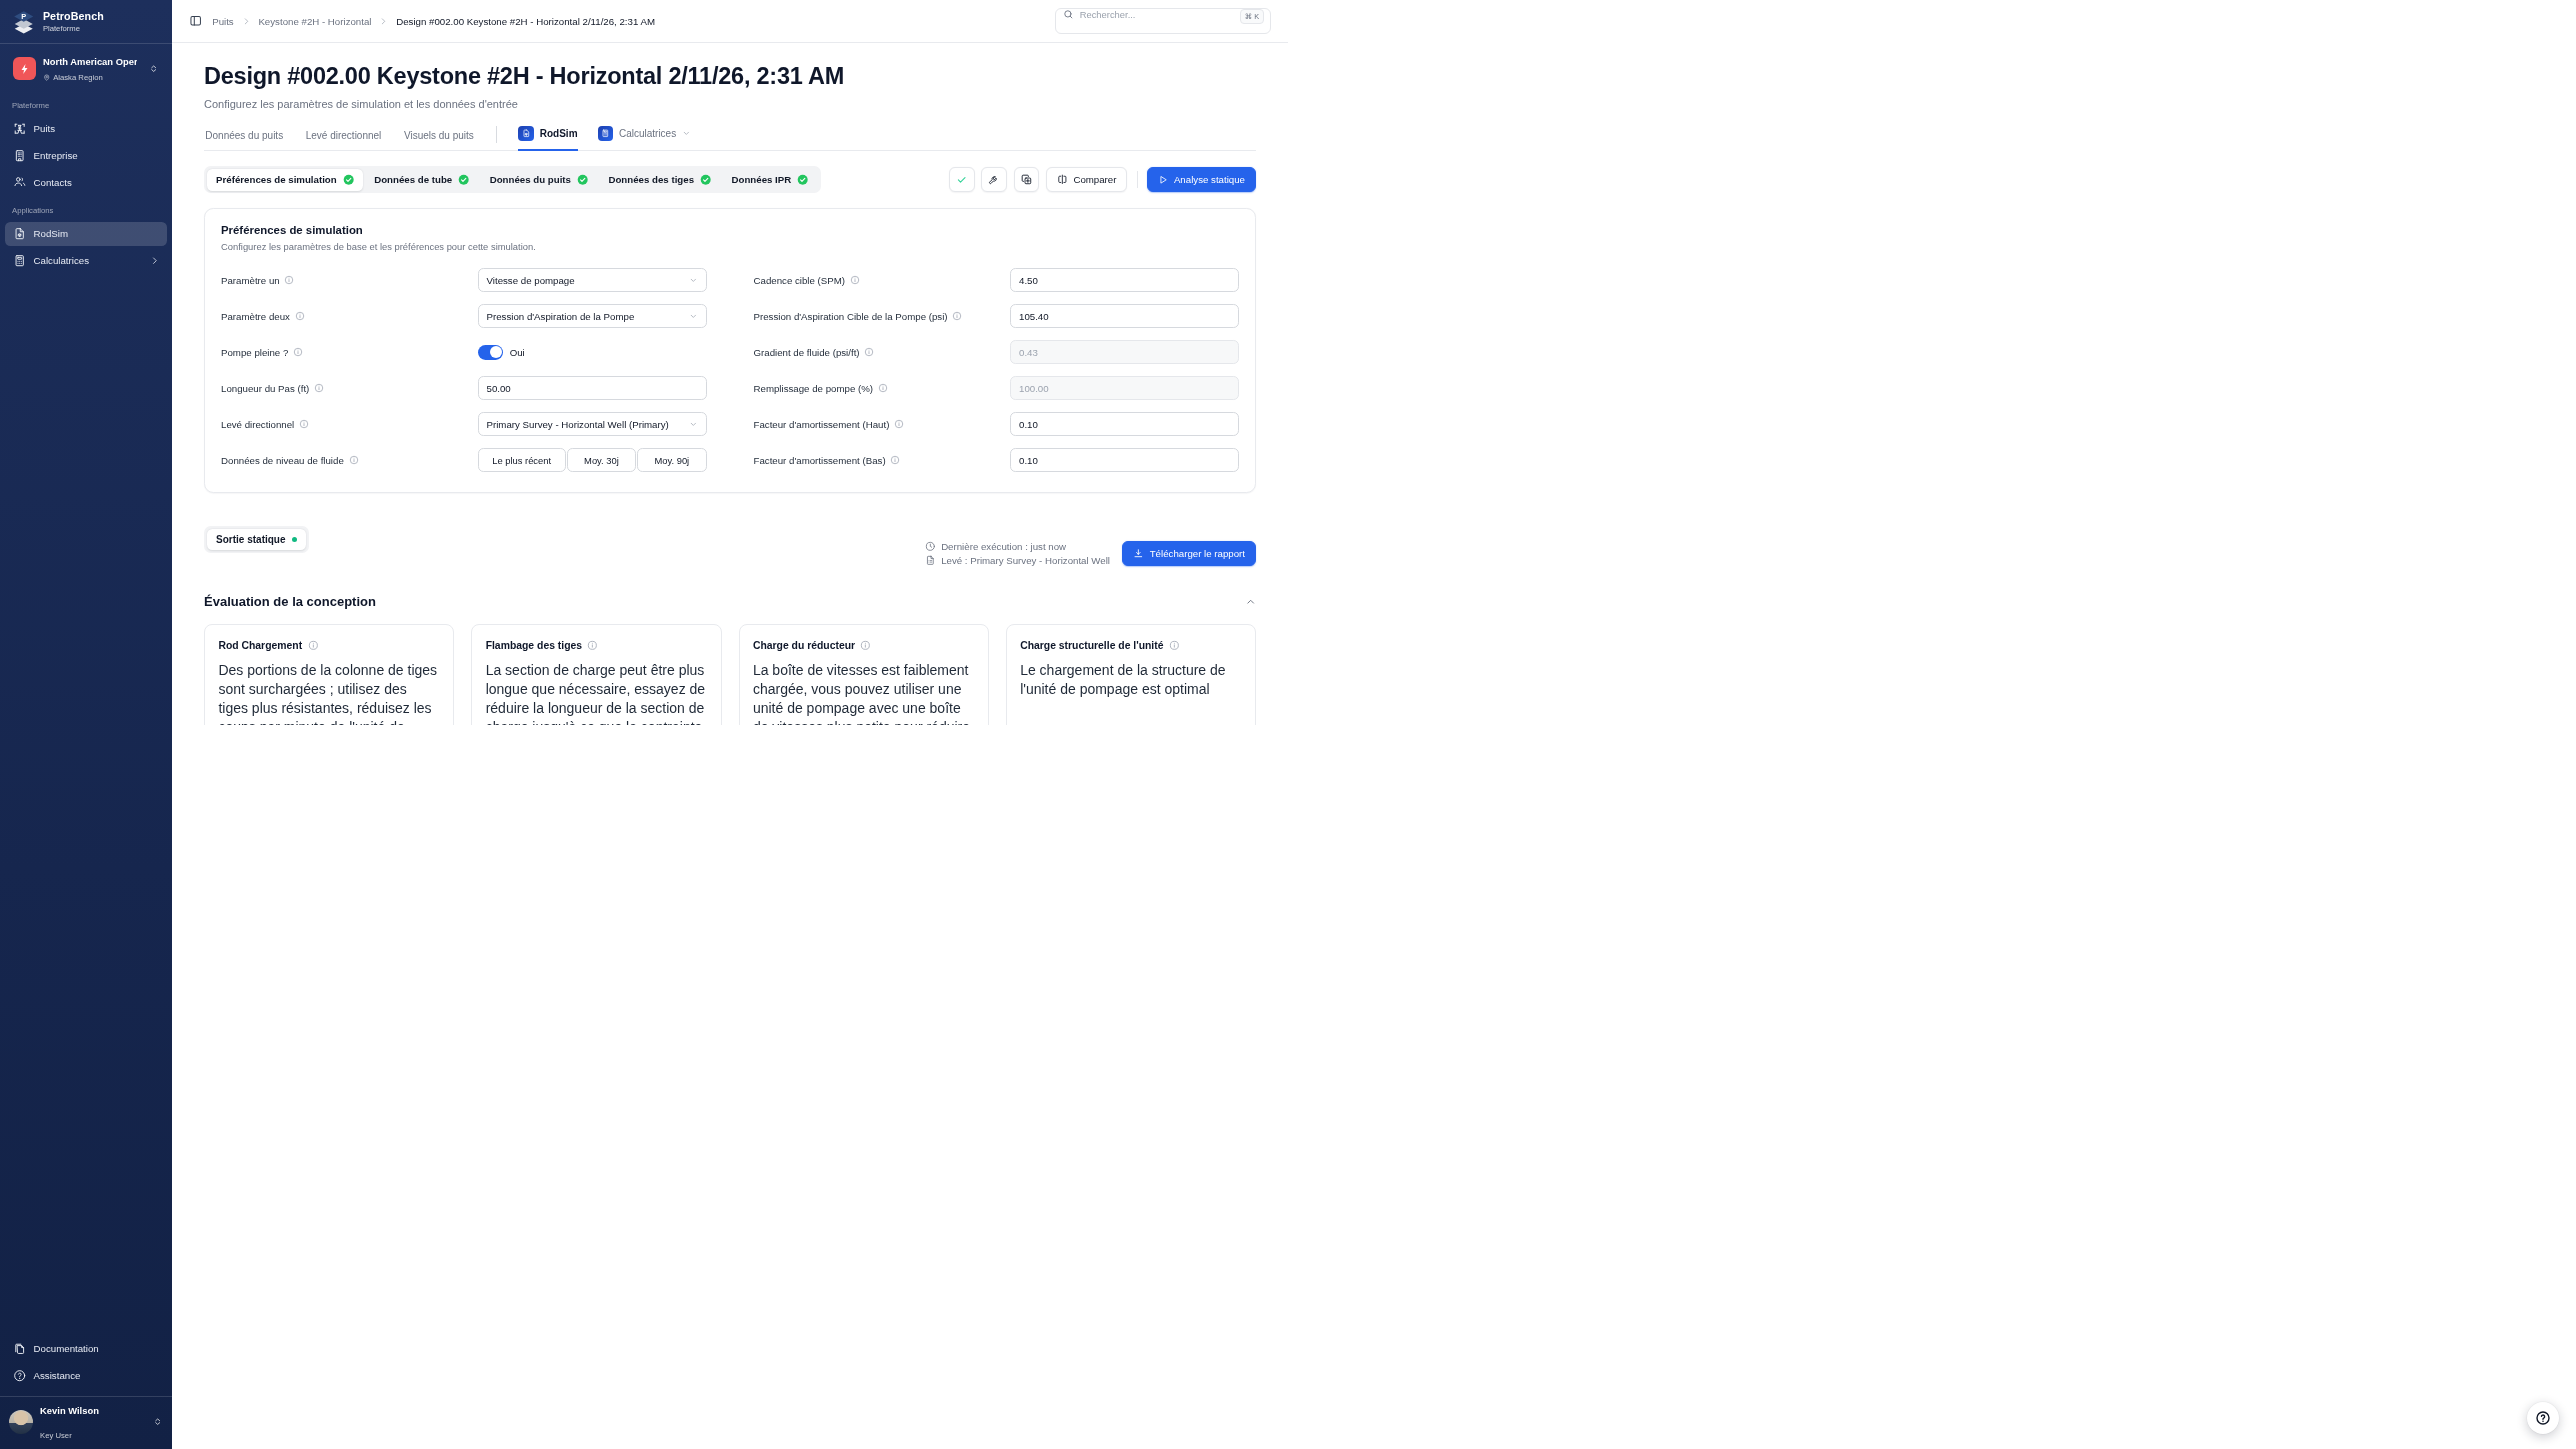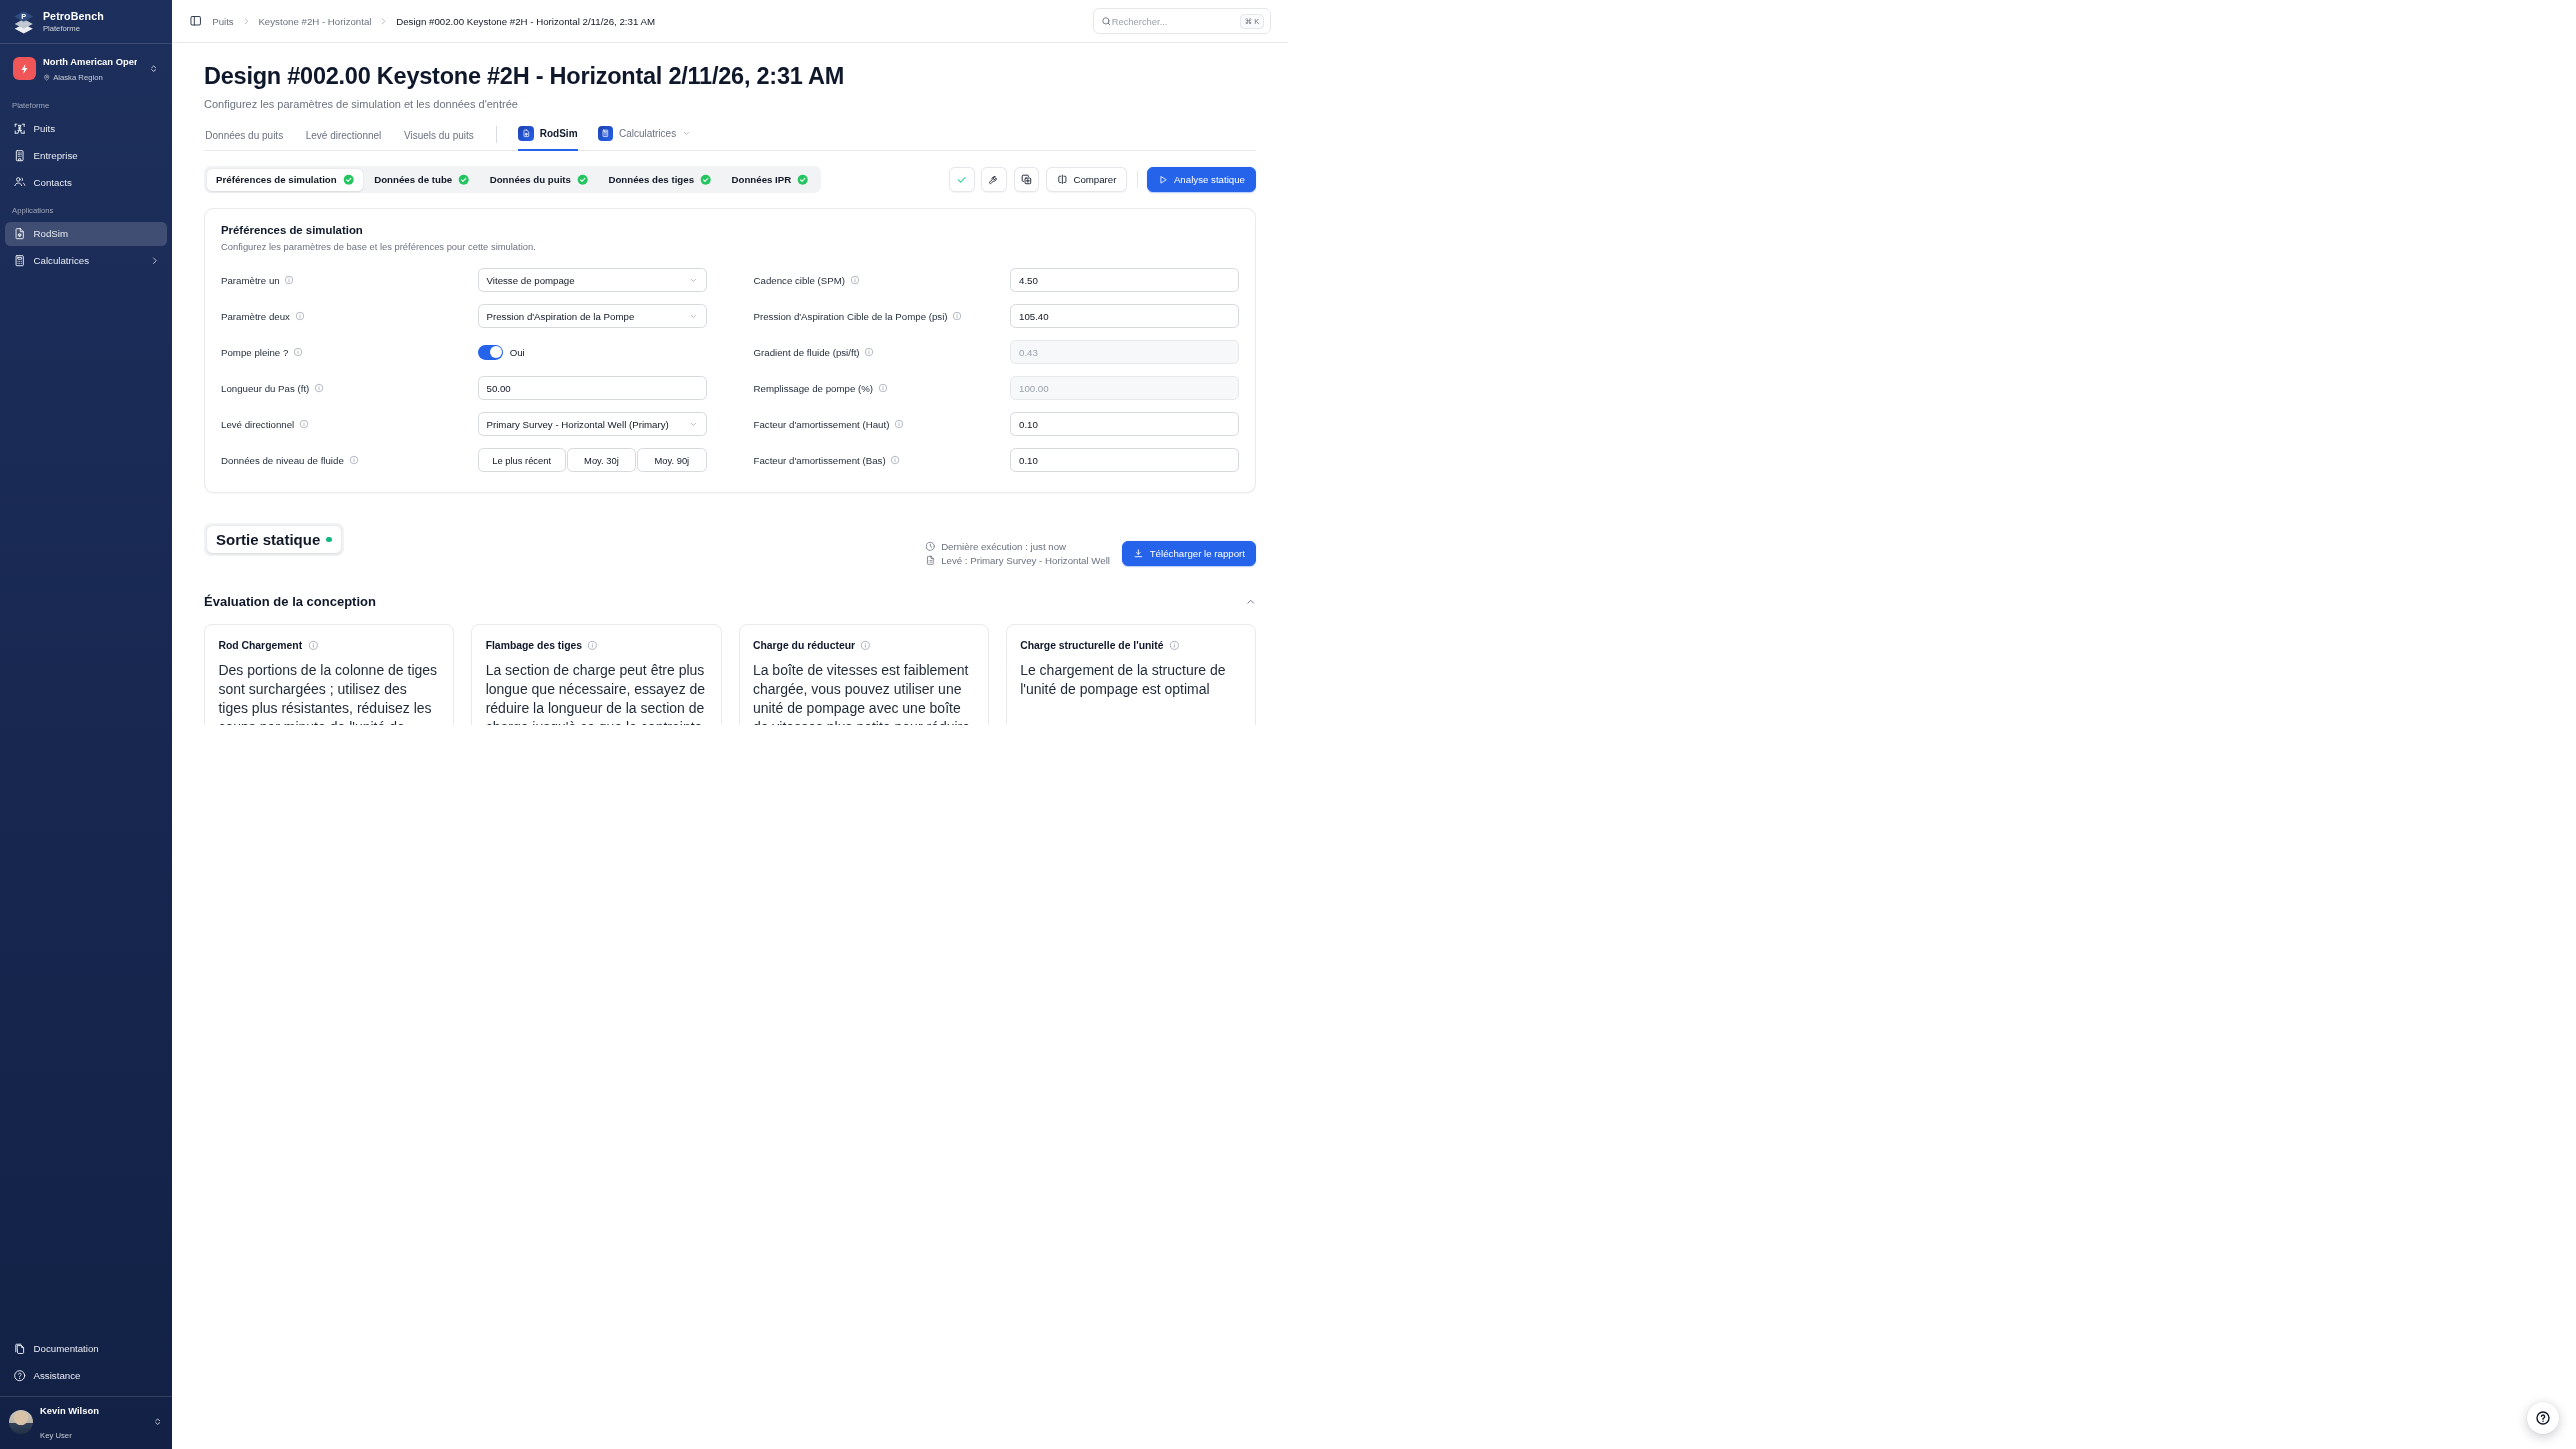--- a/index.html
+++ b/index.html
@@ -37,22 +37,22 @@
   .user-role { font-size:7.7px; color:rgba(255,255,255,.75); margin-top:15px; }
   .user-meta { flex:1; }
 
   
   .topbar { margin-left:172px; height:43px; border-bottom:0.7px solid #e8eaee; display:flex; align-items:center;
             padding:0 17.4px; gap:9.4px; background:#fff; }
   .crumb { font-size:9.7px; color:#6b7280; cursor:pointer; white-space:nowrap; }
   .crumb.current { color:#111827; font-weight:500; cursor:default; }
   .crumb-sep { color:#9ca3af; }
   .panel-btn { color:#374151; cursor:pointer; display:flex; }
-  .search { margin-left:auto; width:178px; height:25.5px; border:0.7px solid #e5e7eb; border-radius:6px;
-            display:flex; align-items:center; padding:0 5.4px 0 7.4px; background:#fff; cursor:text; }
+  .search { margin-left:auto; width:216px; height:25.5px; border:0.7px solid #e5e7eb; border-radius:6px;
+            display:flex; align-items:flex-start; gap:6px; padding:0 5.4px 0 7.4px; background:#fff; cursor:text; }
   .search input { border:none; outline:none; flex:1; font-size:9.4px; color:#374151; font-family:inherit; background:transparent; }
   .search input::placeholder { color:#9aa1ac; }
   .kbd { border:0.7px solid #e5e7eb; background:#f9fafb; color:#6b7280; border-radius:4px; font-size:7.4px; padding:2px 4px; white-space:nowrap; }
 
   
   .content { margin-left:172px; padding:20px 32px 0; }
   .page-title { font-size:23.5px; font-weight:700; letter-spacing:-.01em; color:#0f172a; }
   .page-sub { margin-top:8px; font-size:11px; color:#6b7280; }
 
   .tabbar { margin-top:16px; border-bottom:0.7px solid #e8eaee; display:flex; align-items:flex-end; gap:20px; }
@@ -99,21 +99,21 @@
   .toggle .knob { position:absolute; top:1.3px; right:1.3px; width:12px; height:12px; border-radius:50%; background:#fff; }
   .toggle-label { font-size:9.7px; color:#111827; }
   .fluid-btns { display:flex; gap:1px; }
   .fbtn { height:24px; border:0.7px solid #d6d9de; border-radius:5.4px; background:#fff; font-size:9.4px; font-weight:500;
           color:#111827; display:flex; align-items:center; justify-content:center; cursor:pointer; padding:0 6.7px; }
   .fbtn.f0 { flex:1.35; } .fbtn.f1 { flex:1; } .fbtn.f2 { flex:1; }
 
   
   .output-row { margin-top:20px; display:flex; align-items:center; justify-content:space-between; }
   .pill-wrap { background:#f2f3f5; border-radius:6.7px; padding:2.7px; display:inline-flex; }
-  .out-pill { background:#fff; border-radius:5.4px; padding:5.4px 9.4px; font-size:15px; font-weight:600; color:#111827;
+  .out-pill { background:#fff; border-radius:5.4px; padding:5.4px 9.4px; font-size:10px; font-weight:600; color:#111827;
               display:flex; align-items:center; gap:6px; box-shadow:0 0.7px 2px rgba(16,24,40,.12); cursor:pointer; }
   .dot { width:5.4px; height:5.4px; border-radius:50%; background:#10b981; }
   .out-right { display:flex; align-items:center; gap:12px;margin-top:28px; }
   .meta { display:flex; flex-direction:column; gap:3.4px; }
   .meta-line { display:flex; align-items:center; gap:5.4px; font-size:9.7px; color:#6b7280; }
 
   
   .eval-head { margin-top:28px; display:flex; align-items:center; justify-content:space-between; }
   .eval-head h2 { font-size:13px; font-weight:700; color:#0f172a; }
   .collapse { color:#6b7280; cursor:pointer; display:flex; }

